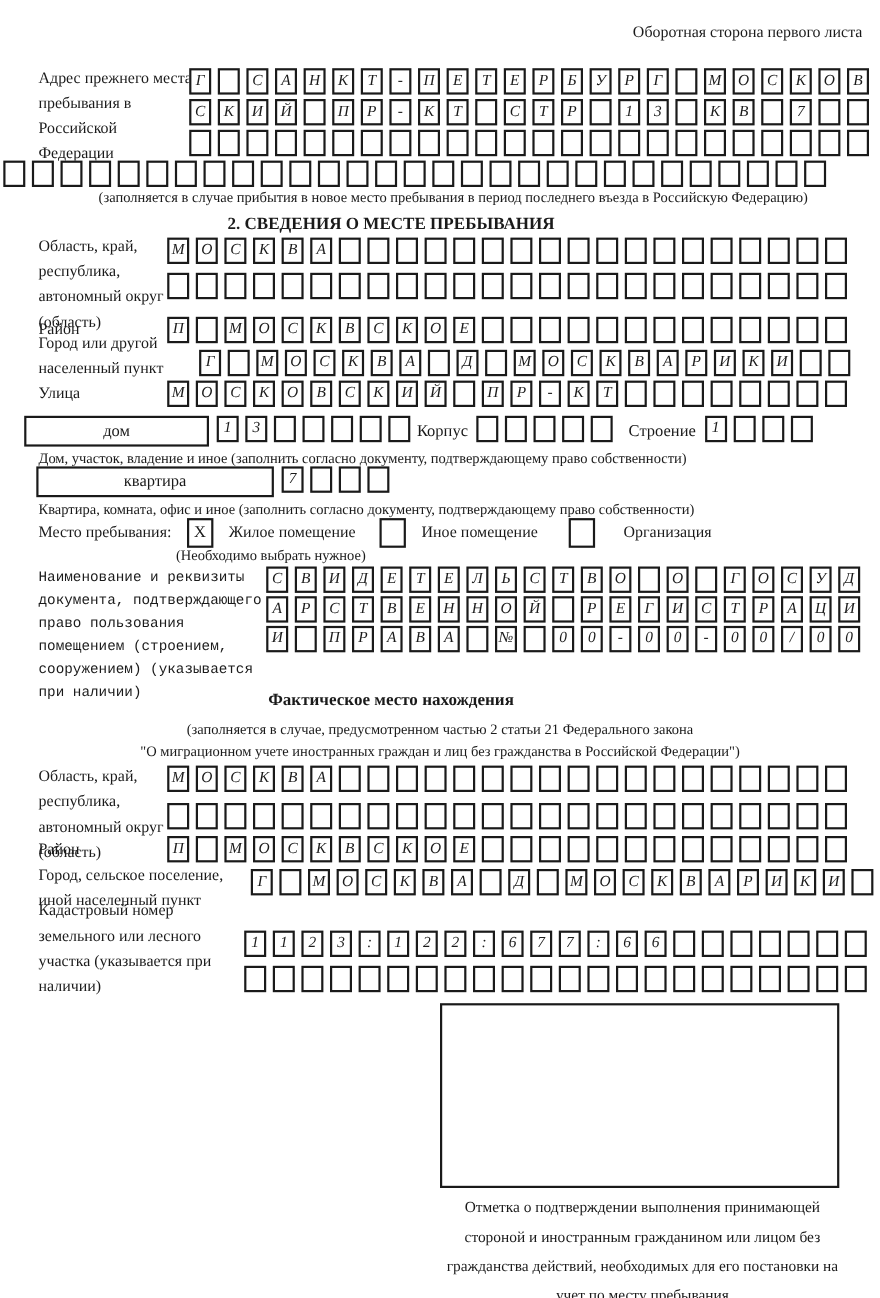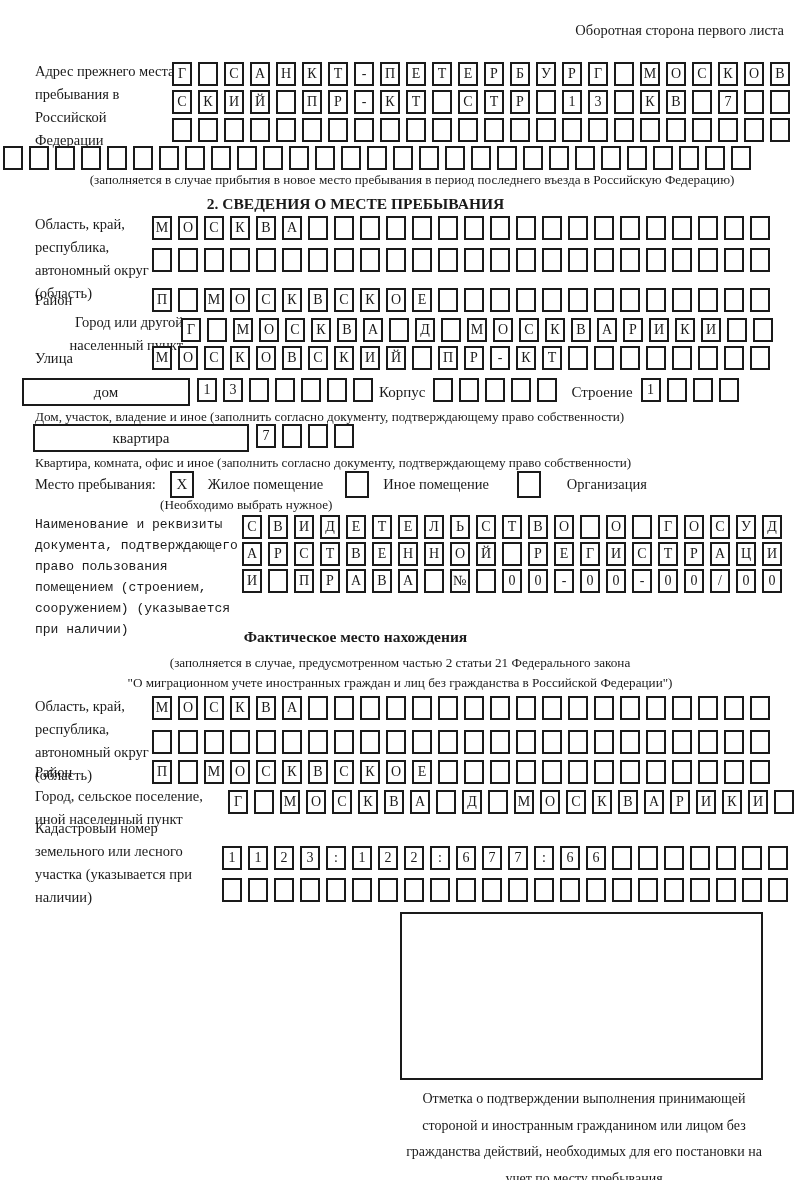--- a/index.html
+++ b/index.html
@@ -5,21 +5,21 @@
   html,body{margin:0;padding:0;background:#fff;}
   .page{
     position:relative;width:800px;height:1180px;background:#fff;
     font-family:"Liberation Serif","DejaVu Serif",serif;color:#1a1a1a;overflow:hidden;padding-left:19px;
   }
   .abs{position:absolute;}
   .lbl{font-size:14.5px;line-height:23px;}
   .lbl-tight{font-size:13px;line-height:21px;font-family:Liberation Mono, monospace;}
   .note{font-size:13.2px;text-align:center;width:800px;}
   .title{font-size:15.5px;font-weight:bold;text-align:center;width:711px;}
-  .boxrow{white-space:nowrap;height:26px;}
+  .boxrow{white-space:nowrap;height:26px;font-style:italic;}
   .cell{
     display:inline-block;box-sizing:border-box;width:20px;height:24px;
     border:2px solid #1a1a1a;margin-right:6px;text-align:center;
     font-size:14px;line-height:20px;background:#fff;overflow:hidden;
   }
   .widebox{
     box-sizing:border-box;border:2px solid #1a1a1a;height:28px;
     text-align:center;font-size:15px;line-height:24px;background:#fff;
     display:inline-block;vertical-align:top;
   }
@@ -51,21 +51,21 @@
 
   <div class="abs title" style="left:0;top:195px;">2. СВЕДЕНИЯ О МЕСТЕ ПРЕБЫВАНИЯ</div>
 
   <div class="abs lbl" style="left:35px;top:213px;width:122px;">Область, край, республика, автономный округ (область)</div>
   <div class="abs boxrow" style="left:152px;top:216px;"><span class="cell">М</span><span class="cell">О</span><span class="cell">С</span><span class="cell">К</span><span class="cell">В</span><span class="cell">А</span><span class="cell"></span><span class="cell"></span><span class="cell"></span><span class="cell"></span><span class="cell"></span><span class="cell"></span><span class="cell"></span><span class="cell"></span><span class="cell"></span><span class="cell"></span><span class="cell"></span><span class="cell"></span><span class="cell"></span><span class="cell"></span><span class="cell"></span><span class="cell"></span><span class="cell"></span><span class="cell"></span></div>
   <div class="abs boxrow" style="left:152px;top:248px;"><span class="cell"></span><span class="cell"></span><span class="cell"></span><span class="cell"></span><span class="cell"></span><span class="cell"></span><span class="cell"></span><span class="cell"></span><span class="cell"></span><span class="cell"></span><span class="cell"></span><span class="cell"></span><span class="cell"></span><span class="cell"></span><span class="cell"></span><span class="cell"></span><span class="cell"></span><span class="cell"></span><span class="cell"></span><span class="cell"></span><span class="cell"></span><span class="cell"></span><span class="cell"></span><span class="cell"></span></div>
 
   <div class="abs lbl" style="left:35px;top:289px;">Район</div>
   <div class="abs boxrow" style="left:152px;top:288px;"><span class="cell">П</span><span class="cell"></span><span class="cell">М</span><span class="cell">О</span><span class="cell">С</span><span class="cell">К</span><span class="cell">В</span><span class="cell">С</span><span class="cell">К</span><span class="cell">О</span><span class="cell">Е</span><span class="cell"></span><span class="cell"></span><span class="cell"></span><span class="cell"></span><span class="cell"></span><span class="cell"></span><span class="cell"></span><span class="cell"></span><span class="cell"></span><span class="cell"></span><span class="cell"></span><span class="cell"></span><span class="cell"></span></div>
 
-  <div class="abs lbl" style="left:35px;top:311px;width:148px;text-align:right;">Город или другой населенный пункт</div>
+  <div class="abs lbl" style="left:35px;top:301px;width:148px;">Город или другой населенный пункт</div>
   <div class="abs boxrow" style="left:181px;top:318px;"><span class="cell">Г</span><span class="cell"></span><span class="cell">М</span><span class="cell">О</span><span class="cell">С</span><span class="cell">К</span><span class="cell">В</span><span class="cell">А</span><span class="cell"></span><span class="cell">Д</span><span class="cell"></span><span class="cell">М</span><span class="cell">О</span><span class="cell">С</span><span class="cell">К</span><span class="cell">В</span><span class="cell">А</span><span class="cell">Р</span><span class="cell">И</span><span class="cell">К</span><span class="cell">И</span><span class="cell"></span><span class="cell"></span></div>
 
   <div class="abs lbl" style="left:35px;top:347px;">Улица</div>
   <div class="abs boxrow" style="left:152px;top:346px;"><span class="cell">М</span><span class="cell">О</span><span class="cell">С</span><span class="cell">К</span><span class="cell">О</span><span class="cell">В</span><span class="cell">С</span><span class="cell">К</span><span class="cell">И</span><span class="cell">Й</span><span class="cell"></span><span class="cell">П</span><span class="cell">Р</span><span class="cell">-</span><span class="cell">К</span><span class="cell">Т</span><span class="cell"></span><span class="cell"></span><span class="cell"></span><span class="cell"></span><span class="cell"></span><span class="cell"></span><span class="cell"></span><span class="cell"></span></div>
 
   <div class="abs flexrow" style="left:22px;top:378px;">
     <span class="widebox" style="width:168px;margin-right:7px;">дом</span>
     <span class="boxrow"><span class="cell">1</span><span class="cell">3</span><span class="cell"></span><span class="cell"></span><span class="cell"></span><span class="cell"></span><span class="cell"></span></span>
     <span class="inlinelbl" style="margin-right:8px;">Корпус</span>
     <span class="boxrow"><span class="cell"></span><span class="cell"></span><span class="cell"></span><span class="cell"></span><span class="cell"></span></span>

